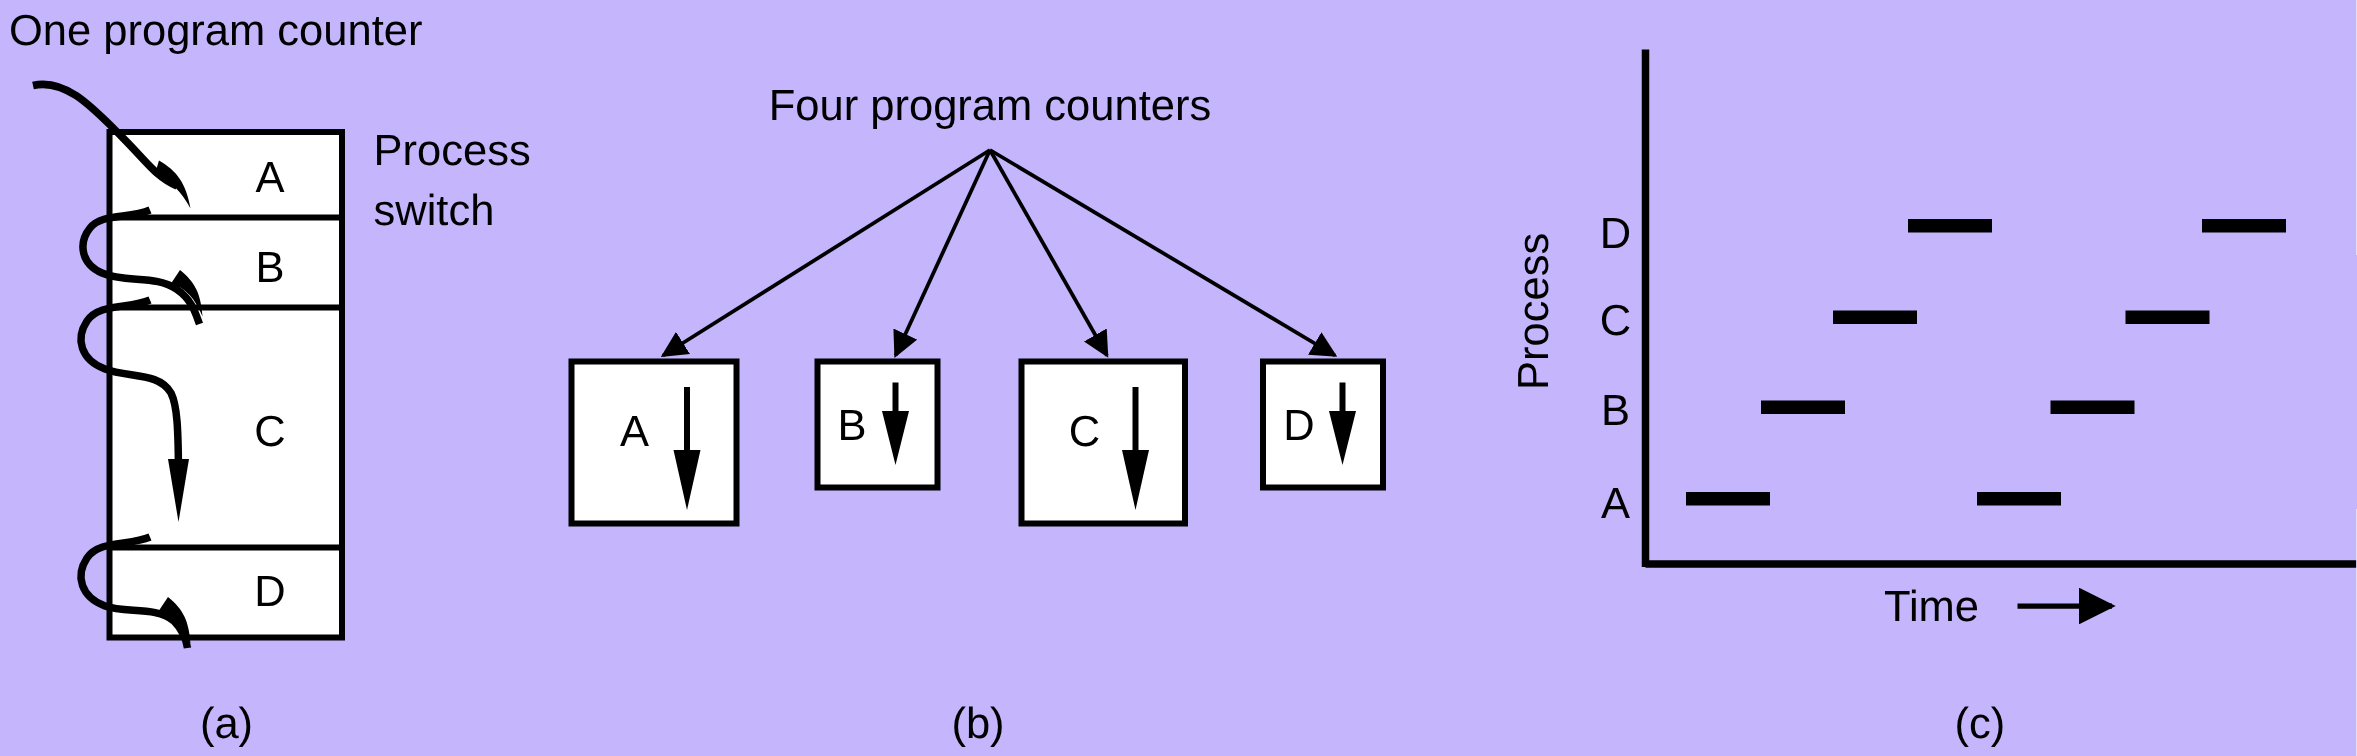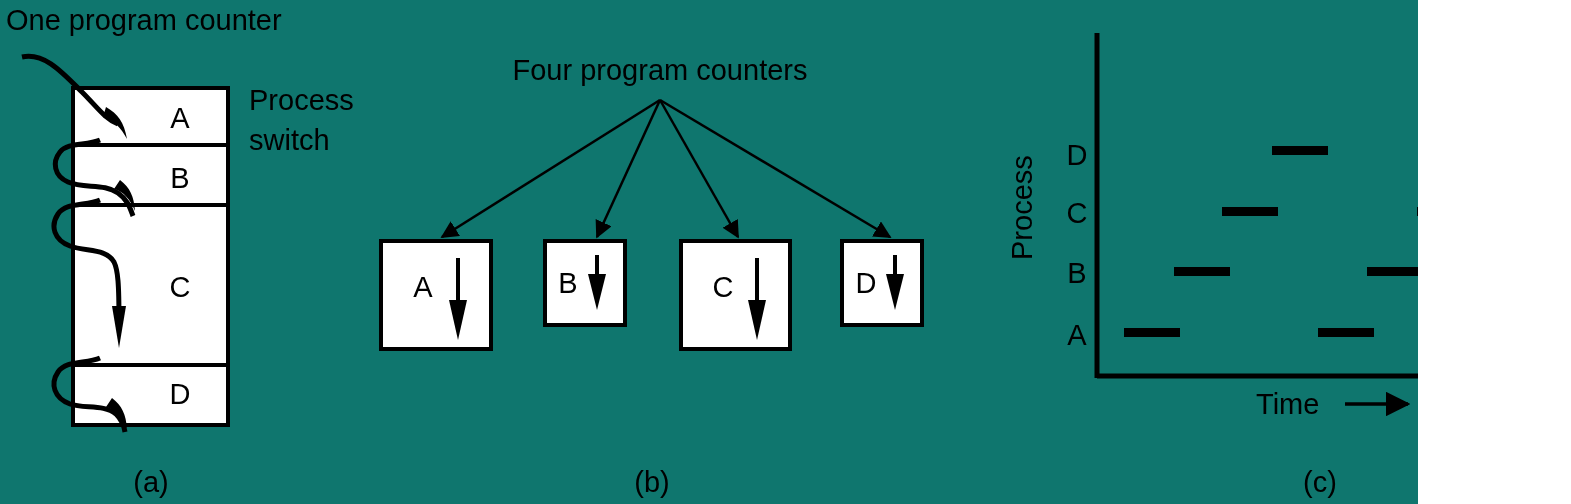--- a/index.html
+++ b/index.html
@@ -7,23 +7,23 @@
     margin: 0;
     padding: 0;
     background: #ffffff;
   }
   body {
     font-family: "Liberation Sans", sans-serif;
     color: #000000;
   }
   #figure {
     position: relative;
-    width: 1418px;
+    width: 1571px;
     height: 504px;
-    background: #0f766e;
+    background: #c4b5fd;
     overflow: hidden;
   }
   #figure svg {
     position: absolute;
     left: 0;
     top: 0;
     width: 1571px;
     height: 504px;
   }
   .txt {

